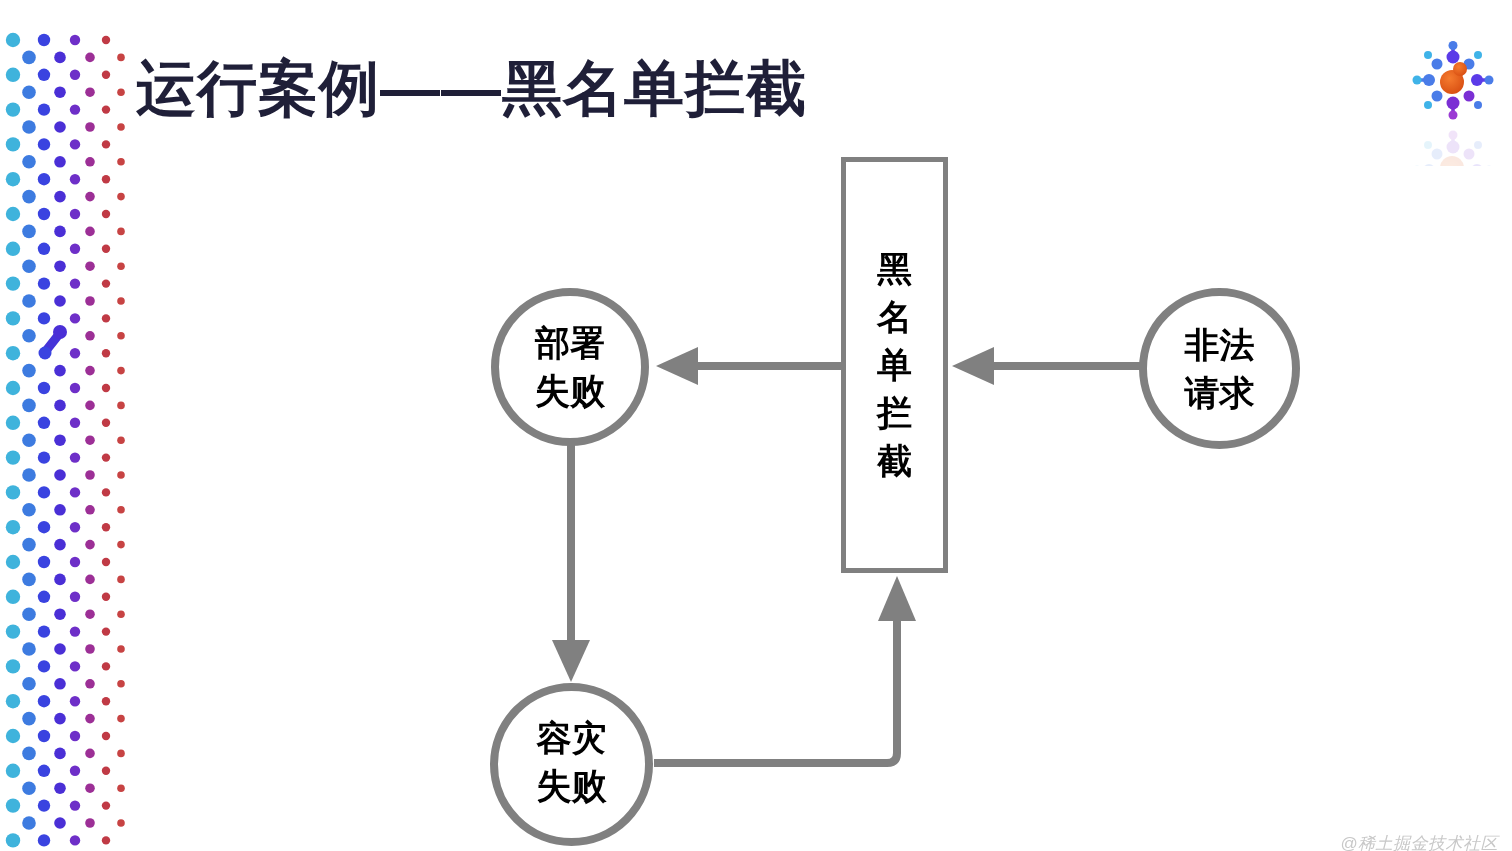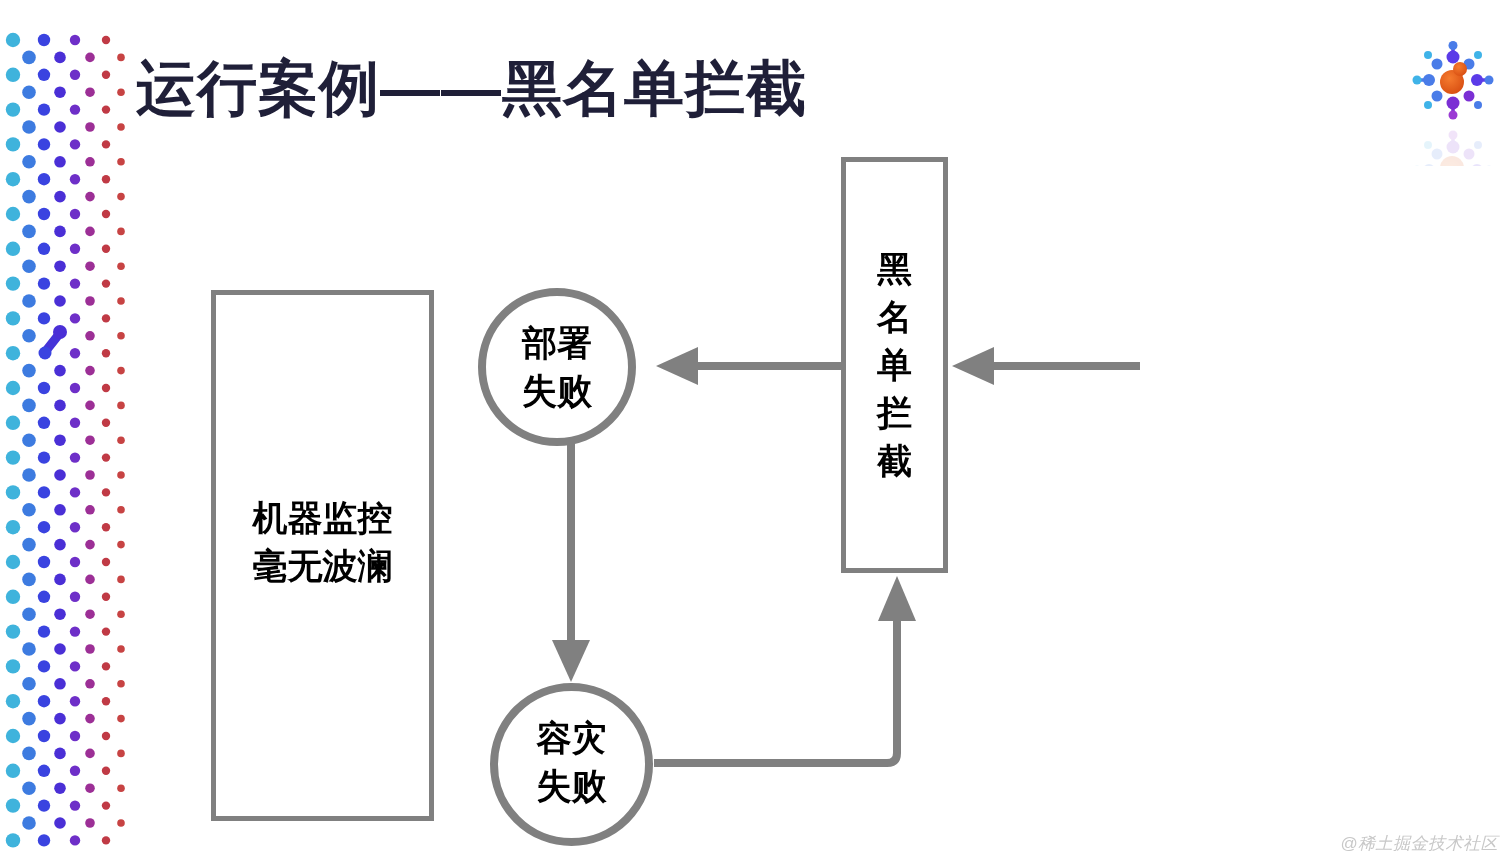--- a/index.html
+++ b/index.html
@@ -306,44 +306,44 @@
     <line class="rail" x1="843" y1="338" x2="698" y2="338"></line>
     <polygon points="656,338 698,319 698,357"></polygon>
 
     <line class="rail" x1="571" y1="416" x2="571" y2="612"></line>
     <polygon points="571,654 552,612 590,612"></polygon>
 
     <path class="rail" d="M 654 735 L 887 735 Q 897 735 897 725 L 897 593"></path>
     <polygon points="897,548 878,593 916,593"></polygon>
   </svg>
 
-  <div class="node" style="left:211px;top:262px;width:223px;height:531px;">
-    <div class="node-label shift-up">
-      <span>机器监控</span>
-      <span>毫无波澜</span>
-    </div>
-  </div>
-
-  <div class="node circle" style="left:478px;top:260px;width:158px;height:158px;">
+
+  <div class="node circle" style="left:491px;top:260px;width:158px;height:158px;">
     <div class="node-label">
       <span>部署</span>
       <span>失败</span>
     </div>
   </div>
 
   <div class="node" style="left:841px;top:129px;width:107px;height:416px;">
     <div class="v-label">
       <span>黑</span>
       <span>名</span>
       <span>单</span>
       <span>拦</span>
       <span>截</span>
     </div>
   </div>
 
+  <div class="node circle" style="left:1139px;top:260px;width:161px;height:161px;">
+    <div class="node-label">
+      <span>非法</span>
+      <span>请求</span>
+    </div>
+  </div>
 
   <div class="node circle" style="left:490px;top:655px;width:163px;height:163px;font-family:Liberation Mono, monospace;">
     <div class="node-label">
       <span>容灾</span>
       <span>失败</span>
     </div>
   </div>
 
   <div class="watermark">@稀土掘金技术社区</div>
 

